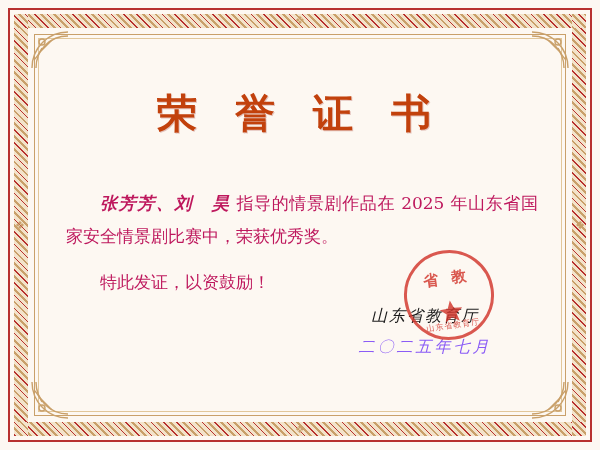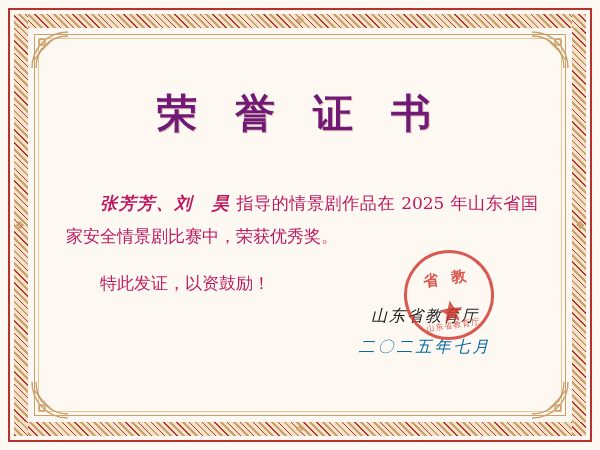--- a/index.html
+++ b/index.html
@@ -108,21 +108,21 @@
   .content {
     position: absolute;
     left: 48px;
     top: 50px;
     right: 48px;
     bottom: 48px;
   }
 
   .title {
     text-align: center;
-    color: #701a75;
+    color: #c2410c;
     font-size: 40px;
     letter-spacing: 12px;
     font-weight: bold;
     margin-top: 36px;
     text-shadow: 1px 1px 0 rgba(150,30,25,0.25);
     font-family: "DejaVu Serif", "Liberation Serif", serif;
   }
 
   .body-text {
     margin-top: 46px;
@@ -138,39 +138,40 @@
   }
   .names {
     font-family: "DejaVu Serif", "Liberation Serif", serif;
     font-style: italic;
     font-weight: bold;
     letter-spacing: 1px;
   }
   .para2 {
     text-indent: 2em;
     margin: 14px 0 16px 0;
+    font-family: Liberation Mono, monospace;
   }
 
   .signature-block {
     position: absolute;
     right: 22px;
     bottom: 44px;
     text-align: center;
     width: 210px;
   }
   .issuer {
     font-size: 16px;
     color: #1a1a1a;
     letter-spacing: 2px;
     font-family: "DejaVu Serif", "Liberation Serif", serif;
     font-style: italic;
   }
   .issue-date {
     font-size: 16px;
-    color: #0369a1;
+    color: #8b5cf6;
     letter-spacing: 3px;
     margin-top: 10px;
     font-family: "DejaVu Serif", "Liberation Serif", serif;
     font-style: italic;
   }
 
   
   .seal {
     position: absolute;
     right: 58px;

